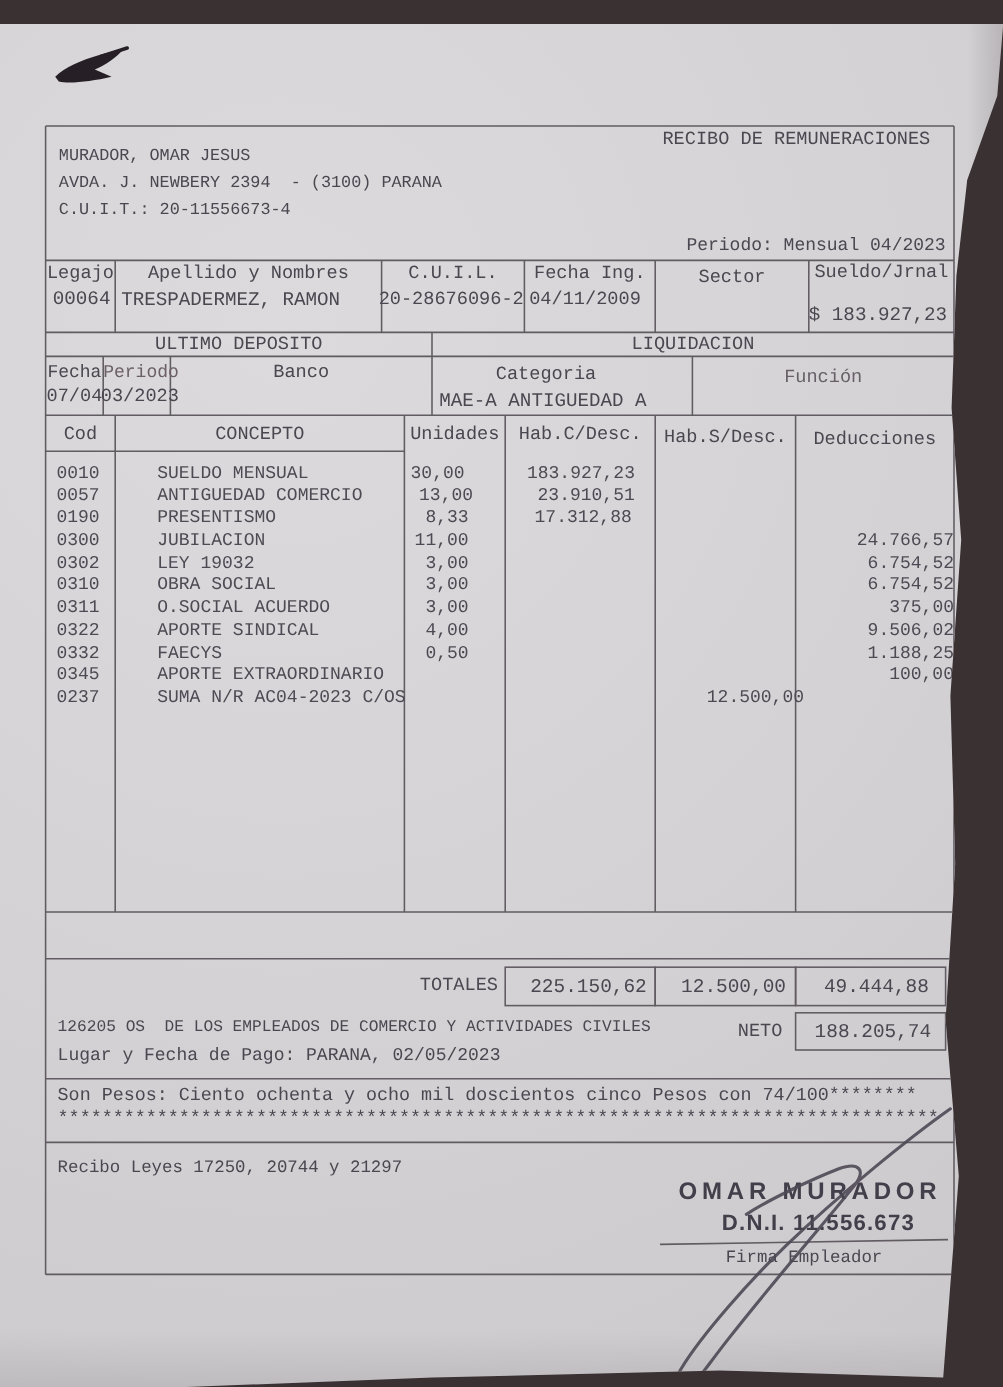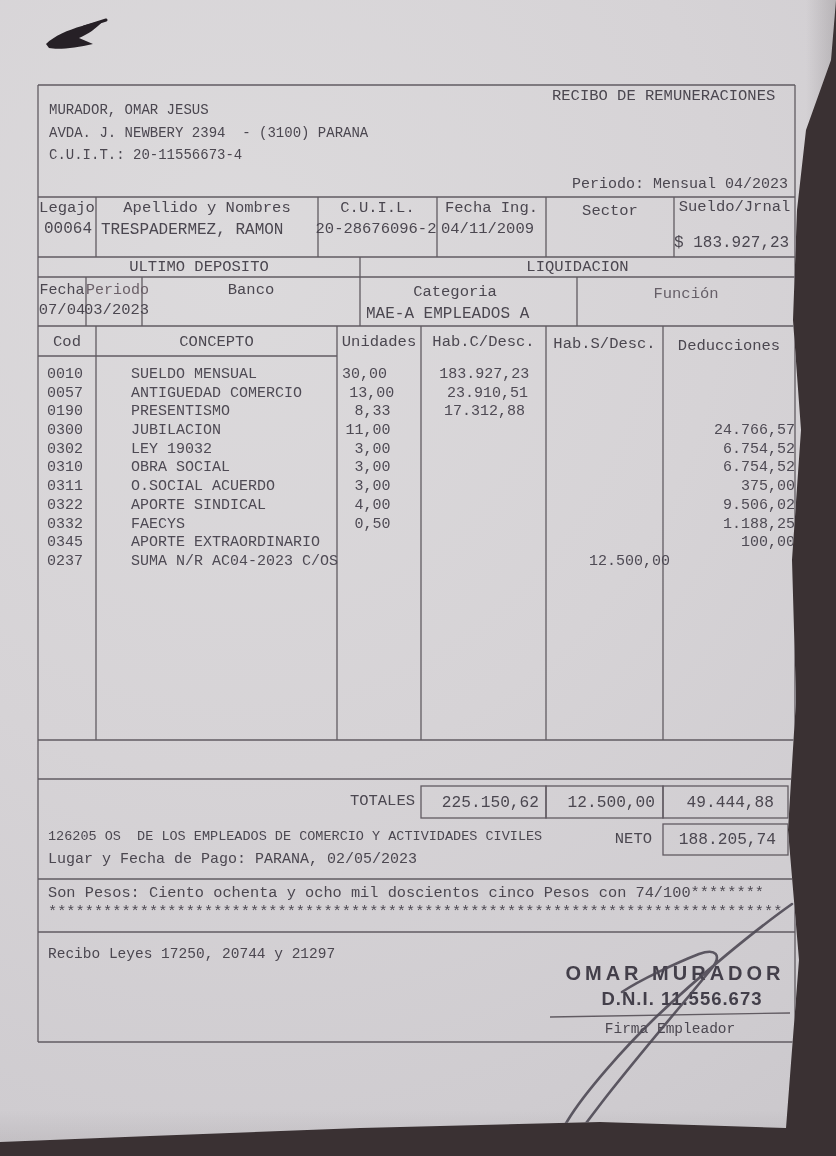--- a/index.html
+++ b/index.html
@@ -10,32 +10,33 @@
   }
   .paper{
     position:absolute;inset:0;
     background:
       linear-gradient(to left, rgba(40,32,34,.16), rgba(40,32,34,0) 30px),
       linear-gradient(to top, rgba(40,32,34,.10), rgba(40,32,34,0) 46px),
       radial-gradient(130% 100% at 28% 22%, #dcdadc 0%, #d6d3d6 45%, #cfccd0 78%, #c9c6ca 100%);
     clip-path: polygon(0 0, 836px 0, 831px 60px, 806px 130px, 797px 210px, 793px 320px,
       801px 430px, 792px 560px, 796px 700px, 788px 830px, 799px 960px, 792px 1050px,
       786px 1128px, 600px 1122px, 360px 1128px, 150px 1136px, 0 1142px);
+    margin-top: 20px;
   }
   .grid,.ink,.sig{position:absolute;left:0;top:0;pointer-events:none;}
   .grid line,.grid rect{stroke:#615b62;stroke-width:1.3;fill:none;}
   .t{position:absolute;white-space:pre;color:#4b4750;line-height:1.15;}
   .ctr{text-align:center;}
   .rgt{text-align:right;}
   .row{position:absolute;left:38px;width:757px;display:flex;font-size:15px;color:#4e4a54;gap:41px;}
   .row span{box-sizing:border-box;display:block;white-space:pre;}
   .c-cod{width:58px;padding-left:9px;}
   .c-con{width:241px;padding-left:7px;}
   .c-uni{width:84px;text-align:right;padding-right:11px;font-family:Liberation Mono, monospace;}
-  .c-habc{width:125px;text-align:center;padding-right:7px;}
+  .c-habc{width:125px;text-align:right;padding-right:7px;}
   .c-habs{width:117px;text-align:right;padding-right:8px;}
   .c-ded{width:132px;text-align:right;}
   .stamp{font-family:"Liberation Sans","DejaVu Sans",sans-serif;font-weight:bold;color:#433f4a;}
 </style>
 </head>
 <body>
 
 <div class="photo">
   <div class="paper">
 
@@ -108,21 +109,21 @@
     <div class="t ctr" style="left:38px;top:259px;width:322px;font-size:15.5px;">ULTIMO DEPOSITO</div>
     <div class="t ctr" style="left:360px;top:259px;width:435px;font-size:15.5px;">LIQUIDACION</div>
     <div class="t ctr" style="left:38px;top:282px;width:48px;font-size:15px;">Fecha</div>
     <div class="t ctr" style="left:86px;top:282px;width:56px;font-size:15px;color:#6b6068;">Periodo</div>
     <div class="t ctr" style="left:142px;top:282px;width:218px;font-size:15.5px;">Banco</div>
     <div class="t ctr" style="left:360px;top:284px;width:190px;font-size:15.5px;">Categoria</div>
     <div class="t ctr" style="left:577px;top:286px;width:218px;font-size:15.5px;color:#665f68;">Función</div>
     <div class="t ctr" style="left:38px;top:302px;width:48px;font-size:15.5px;">07/04</div>
     <div class="t ctr" style="left:84px;top:302px;width:60px;font-size:15.5px;">03/2023</div>
     <div class="t" style="left:200px;top:302px;font-size:15.5px;"></div>
-    <div class="t" style="left:366px;top:305px;font-size:16px;">MAE-A EMPLEADOS A</div>
+    <div class="t" style="left:366px;top:305px;font-size:16px;">MAE-A ANTIGUEDAD A</div>
     <div class="t" style="left:650px;top:305px;font-size:16px;"></div>
 
     <div class="t ctr" style="left:38px;top:334px;width:58px;font-size:15.5px;">Cod</div>
     <div class="t ctr" style="left:96px;top:334px;width:241px;font-size:15.5px;">CONCEPTO</div>
     <div class="t ctr" style="left:337px;top:334px;width:84px;font-size:15.5px;">Unidades</div>
     <div class="t ctr" style="left:421px;top:334px;width:125px;font-size:15.5px;">Hab.C/Desc.</div>
     <div class="t ctr" style="left:546px;top:336px;width:117px;font-size:15.5px;">Hab.S/Desc.</div>
     <div class="t ctr" style="left:663px;top:338px;width:132px;font-size:15.5px;">Deducciones</div>
 
     <div class="row" style="top:366px">

